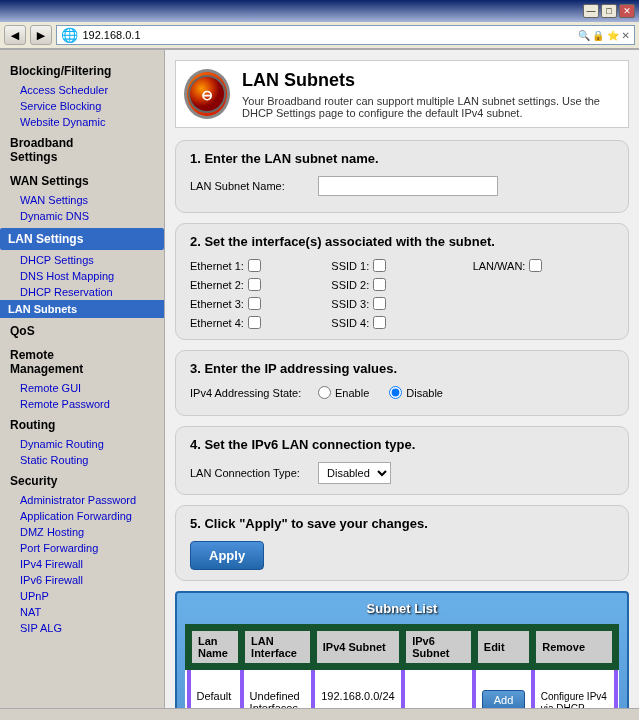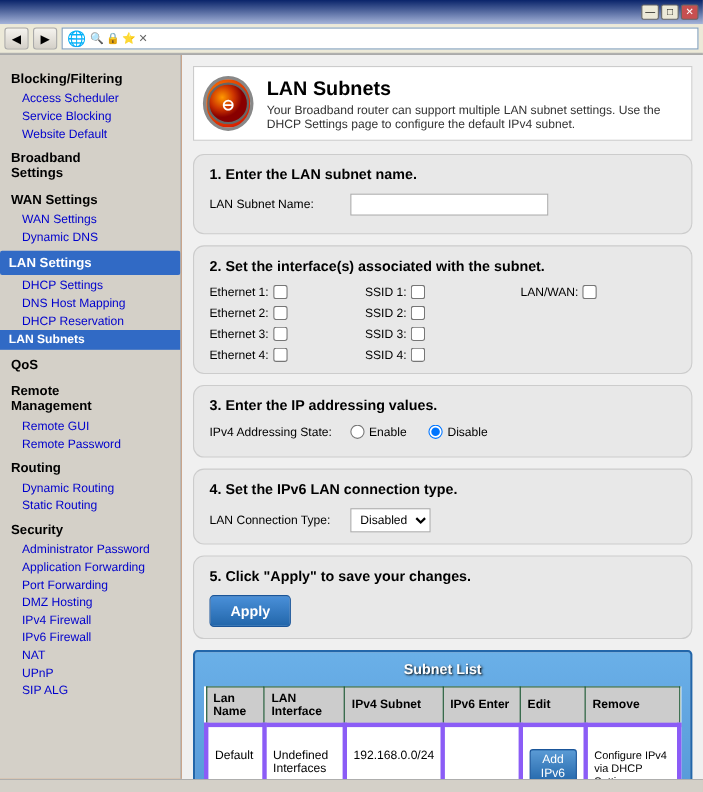--- a/index.html
+++ b/index.html
@@ -53,21 +53,21 @@
     .select-row { display: flex; align-items: center; gap: 8px; }
     select { height: 22px; border: 1px solid #aaa; background: white; font-size: 11px; padding: 0 4px; }
 
     
     .apply-btn { background: linear-gradient(to bottom, #4a90d9, #2266aa); color: white; border: 1px solid #1a5599; padding: 6px 18px; font-size: 13px; font-weight: bold; border-radius: 4px; cursor: pointer; }
 
     
     .subnet-container { background: linear-gradient(to bottom, #6ab0e8, #4888cc); border: 2px solid #2266aa; border-radius: 4px; padding: 8px; margin-top: 10px; }
     .subnet-title { color: white; font-weight: bold; font-size: 13px; text-align: center; margin-bottom: 8px; text-shadow: 1px 1px 2px #000; }
     .subnet-table { width: 100%; border-collapse: collapse; background: white; font-size: 11px; }
-    .subnet-table th { background: #ccc; border: 1px solid #14532d; padding: 4px 6px; font-weight: bold; text-align: left; font-size: 11px; }
+    .subnet-table th { background: #ccc; border: 7px solid #14532d; padding: 4px 6px; font-weight: bold; text-align: left; font-size: 11px; }
     .subnet-table td { border: 4px solid #8b5cf6; padding: 20px 6px; vertical-align: top; }
     .subnet-table tr:nth-child(even) td { background: #f5f5f5; }
     .table-btn { padding: 3px 8px; font-size: 11px; border-radius: 3px; cursor: pointer; border: 1px solid; }
     .btn-blue { background: linear-gradient(to bottom, #5b9bd5, #2266aa); color: white; border-color: #1a5599; }
     .btn-edit { background: linear-gradient(to bottom, #5b9bd5, #2266aa); color: white; border-color: #1a5599; }
     .btn-remove { background: linear-gradient(to bottom, #5b9bd5, #2266aa); color: white; border-color: #1a5599; }
 
     
     .status-bar { height: 60px; background: #d4d0c8; border-top: 1px solid #aaa; display: flex; align-items: center; padding: 0 8px; }
   </style>
@@ -78,38 +78,39 @@
   <div class="title-bar">
     <div class="title-bar-btn btn-min">—</div>
     <div class="title-bar-btn btn-max">□</div>
     <div class="title-bar-btn btn-close">✕</div>
   </div>
   <div class="nav-bar">
     <div class="nav-btn">◀</div>
     <div class="nav-btn">▶</div>
     <div class="address-bar">
       <span style="font-size:14px;">🌐</span>
+      <span class="address-text">192.168.0.1</span>
       <div class="address-icons">
         <span>🔍</span>
           <span>🔒</span>
           <span>⭐</span>
           <span>✕</span>
       </div>
     </div>
   </div>
 </div>
 
 <div class="main-container">
 
   <div class="sidebar">
 
     <div class="sidebar-category">Blocking/Filtering</div>
     <a class="sidebar-link">Access Scheduler</a>
     <a class="sidebar-link">Service Blocking</a>
-    <a class="sidebar-link">Website Default</a>
+    <a class="sidebar-link">Website Dynamic</a>
 
     <div class="sidebar-category">Broadband<br>Settings</div>
 
     <div class="sidebar-category">WAN Settings</div>
     <a class="sidebar-link">WAN Settings</a>
     <a class="sidebar-link">Dynamic DNS</a>
 
     <div style="background:#316ac5; padding:4px 8px; margin:4px 0 2px 0; border-radius:2px;">
       <span style="color:white; font-weight:bold; font-size:12px;">LAN Settings</span>
     </div>
@@ -124,26 +125,26 @@
     <a class="sidebar-link">Remote GUI</a>
     <a class="sidebar-link">Remote Password</a>
 
     <div class="sidebar-category">Routing</div>
     <a class="sidebar-link">Dynamic Routing</a>
     <a class="sidebar-link">Static Routing</a>
 
     <div class="sidebar-category">Security</div>
     <a class="sidebar-link">Administrator Password</a>
     <a class="sidebar-link">Application Forwarding</a>
+    <a class="sidebar-link">DMZ Hosting</a>
     <a class="sidebar-link">Port Forwarding</a>
-    <a class="sidebar-link">DMZ Hosting</a>
     <a class="sidebar-link">IPv4 Firewall</a>
     <a class="sidebar-link">IPv6 Firewall</a>
+    <a class="sidebar-link">UPnP</a>
     <a class="sidebar-link">NAT</a>
-    <a class="sidebar-link">UPnP</a>
     <a class="sidebar-link">SIP ALG</a>
   </div>
 
   <div class="content">
 
     <div class="page-header">
       <div class="page-icon">
         <svg width="40" height="40" viewBox="0 0 40 40">
           <circle cx="20" cy="20" r="18" fill="url(#grad1)" stroke="#666" stroke-width="2"></circle>
           <defs>
@@ -254,21 +255,21 @@
     </div>
 
     <div class="subnet-container">
       <div class="subnet-title">Subnet List</div>
       <table class="subnet-table">
         <thead>
           <tr>
             <th>Lan Name</th>
             <th>LAN Interface</th>
             <th>IPv4 Subnet</th>
-            <th>IPv6 Enter</th>
+            <th>IPv6 Subnet</th>
             <th>Edit</th>
             <th>Remove</th>
           </tr>
         </thead>
         <tbody>
           <tr>
             <td>Default</td>
             <td>Undefined Interfaces</td>
             <td>192.168.0.0/24</td>
             <td></td>

